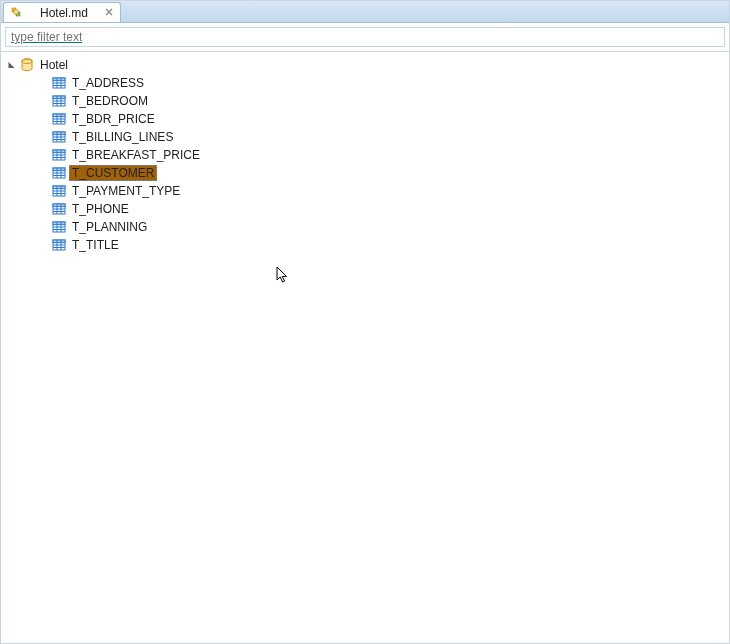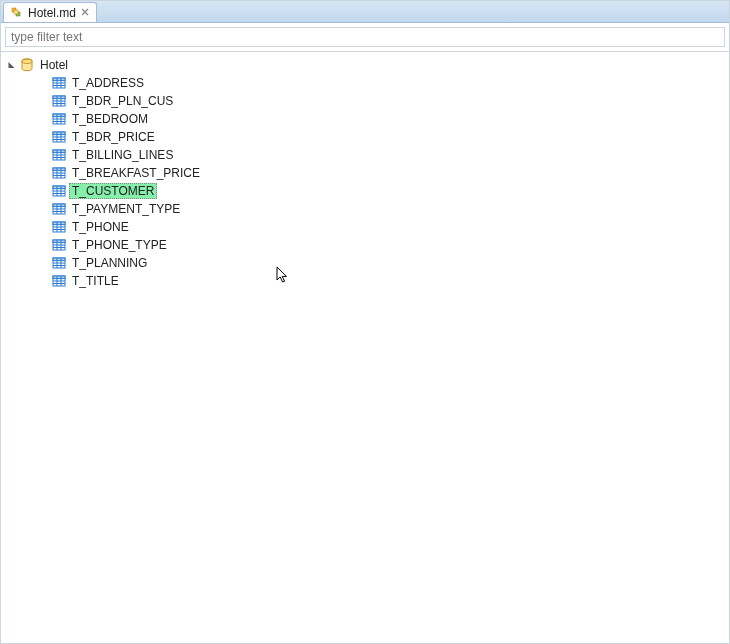--- a/index.html
+++ b/index.html
@@ -29,21 +29,21 @@
   }
   .tab {
     height: 20px;
     background: #fefefe;
     border: 1px solid #a5bcd6;
     border-bottom: none;
     border-radius: 3px 3px 0 0;
     display: flex;
     align-items: center;
     padding: 0 6px;
-    gap: 4px;
+    gap: 16px;
     margin-top: 2px;
   }
   .tab-icon {
     width: 14px; height: 14px;
     display: flex; align-items: center; justify-content: center;
   }
   .tab-close {
     width: 10px; height: 10px;
     color: #777;
     font-size: 10px;
@@ -54,22 +54,23 @@
   .filter-row {
     padding: 4px 4px;
     border-bottom: 1px solid #c9d6df;
   }
   .filter-input {
     width: 100%;
     height: 20px;
     border: 1px solid #c9d6df;
     padding: 2px 5px;
     font: inherit;
-    color: #ec4899;
+    color: #0f766e;
     outline: none;
+    text-decoration: underline;
   }
   .tree {
     flex: 1;
     overflow: auto;
     padding: 4px 0 0 4px;
     user-select: none;
   }
   .node {
     white-space: nowrap;
   }
@@ -93,21 +94,21 @@
   .icon {
     width: 16px; height: 16px;
     display: flex; align-items: center; justify-content: center;
     flex: 0 0 16px;
   }
   .label {
     padding: 1px 3px;
     cursor: default;
   }
   .label.selected {
-    background: #86efac;
+    background: #a16207;
     border: 1px dotted #888;
     padding: 0 2px;
   }
   .cursor {
     position: absolute;
     left: 276px;
     top: 266px;
     width: 14px; height: 18px;
     pointer-events: none;
     z-index: 10;
@@ -182,36 +183,20 @@
                   <span class="icon">
                     <svg width="16" height="16" viewBox="0 0 16 16">
       <rect x="2" y="3" width="12" height="10" fill="#ffffff" stroke="#2e7bd1"></rect>
       <rect x="2" y="3" width="12" height="2.6" fill="#aed0f5" stroke="#2e7bd1"></rect>
       <line x1="6" y1="3" x2="6" y2="13" stroke="#2e7bd1"></line>
       <line x1="10" y1="3" x2="10" y2="13" stroke="#2e7bd1"></line>
       <line x1="2" y1="8" x2="14" y2="8" stroke="#2e7bd1"></line>
       <line x1="2" y1="10.5" x2="14" y2="10.5" stroke="#2e7bd1"></line>
     </svg>
                   </span>
-                  <span class="label">T_BDR_PLN_CUS</span>
-                </div>
-              </div>
-              <div class="node">
-                <div class="row">
-                  <span class="exp"></span>
-                  <span class="icon">
-                    <svg width="16" height="16" viewBox="0 0 16 16">
-      <rect x="2" y="3" width="12" height="10" fill="#ffffff" stroke="#2e7bd1"></rect>
-      <rect x="2" y="3" width="12" height="2.6" fill="#aed0f5" stroke="#2e7bd1"></rect>
-      <line x1="6" y1="3" x2="6" y2="13" stroke="#2e7bd1"></line>
-      <line x1="10" y1="3" x2="10" y2="13" stroke="#2e7bd1"></line>
-      <line x1="2" y1="8" x2="14" y2="8" stroke="#2e7bd1"></line>
-      <line x1="2" y1="10.5" x2="14" y2="10.5" stroke="#2e7bd1"></line>
-    </svg>
-                  </span>
                   <span class="label">T_BEDROOM</span>
                 </div>
               </div>
               <div class="node">
                 <div class="row">
                   <span class="exp"></span>
                   <span class="icon">
                     <svg width="16" height="16" viewBox="0 0 16 16">
       <rect x="2" y="3" width="12" height="10" fill="#ffffff" stroke="#2e7bd1"></rect>
       <rect x="2" y="3" width="12" height="2.6" fill="#aed0f5" stroke="#2e7bd1"></rect>
@@ -295,36 +280,20 @@
                     <svg width="16" height="16" viewBox="0 0 16 16">
       <rect x="2" y="3" width="12" height="10" fill="#ffffff" stroke="#2e7bd1"></rect>
       <rect x="2" y="3" width="12" height="2.6" fill="#aed0f5" stroke="#2e7bd1"></rect>
       <line x1="6" y1="3" x2="6" y2="13" stroke="#2e7bd1"></line>
       <line x1="10" y1="3" x2="10" y2="13" stroke="#2e7bd1"></line>
       <line x1="2" y1="8" x2="14" y2="8" stroke="#2e7bd1"></line>
       <line x1="2" y1="10.5" x2="14" y2="10.5" stroke="#2e7bd1"></line>
     </svg>
                   </span>
                   <span class="label">T_PHONE</span>
-                </div>
-              </div>
-              <div class="node">
-                <div class="row">
-                  <span class="exp"></span>
-                  <span class="icon">
-                    <svg width="16" height="16" viewBox="0 0 16 16">
-      <rect x="2" y="3" width="12" height="10" fill="#ffffff" stroke="#2e7bd1"></rect>
-      <rect x="2" y="3" width="12" height="2.6" fill="#aed0f5" stroke="#2e7bd1"></rect>
-      <line x1="6" y1="3" x2="6" y2="13" stroke="#2e7bd1"></line>
-      <line x1="10" y1="3" x2="10" y2="13" stroke="#2e7bd1"></line>
-      <line x1="2" y1="8" x2="14" y2="8" stroke="#2e7bd1"></line>
-      <line x1="2" y1="10.5" x2="14" y2="10.5" stroke="#2e7bd1"></line>
-    </svg>
-                  </span>
-                  <span class="label">T_PHONE_TYPE</span>
                 </div>
               </div>
               <div class="node">
                 <div class="row">
                   <span class="exp"></span>
                   <span class="icon">
                     <svg width="16" height="16" viewBox="0 0 16 16">
       <rect x="2" y="3" width="12" height="10" fill="#ffffff" stroke="#2e7bd1"></rect>
       <rect x="2" y="3" width="12" height="2.6" fill="#aed0f5" stroke="#2e7bd1"></rect>
       <line x1="6" y1="3" x2="6" y2="13" stroke="#2e7bd1"></line>

